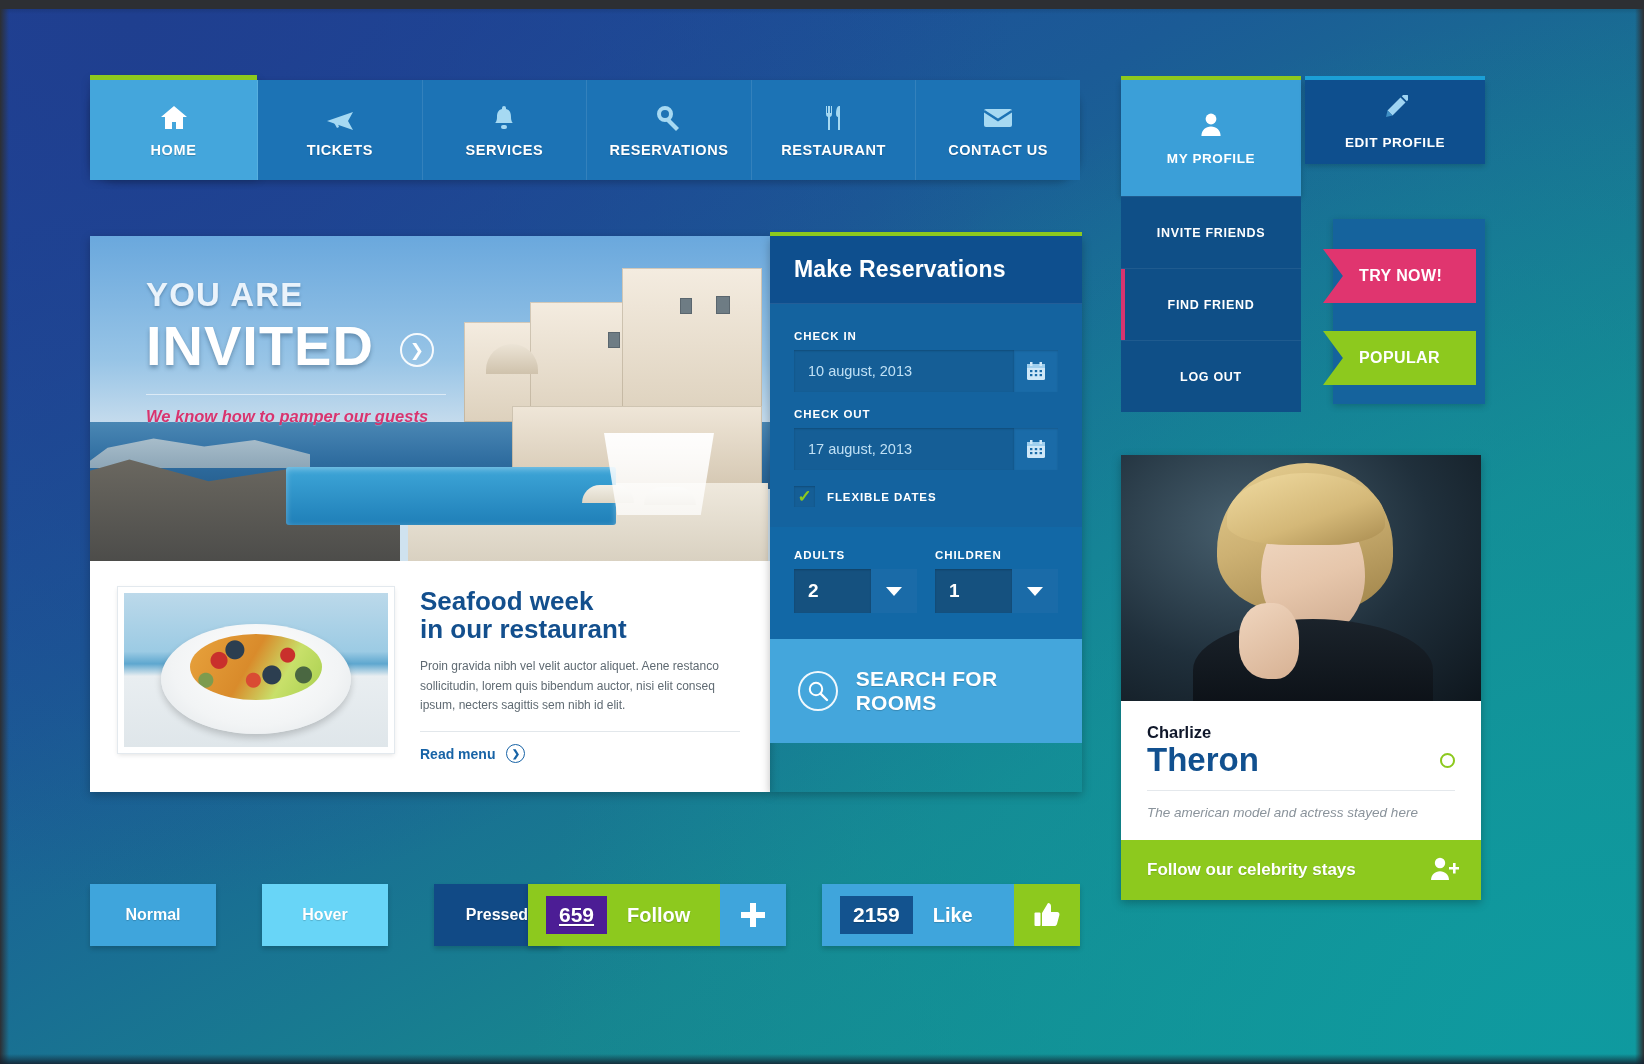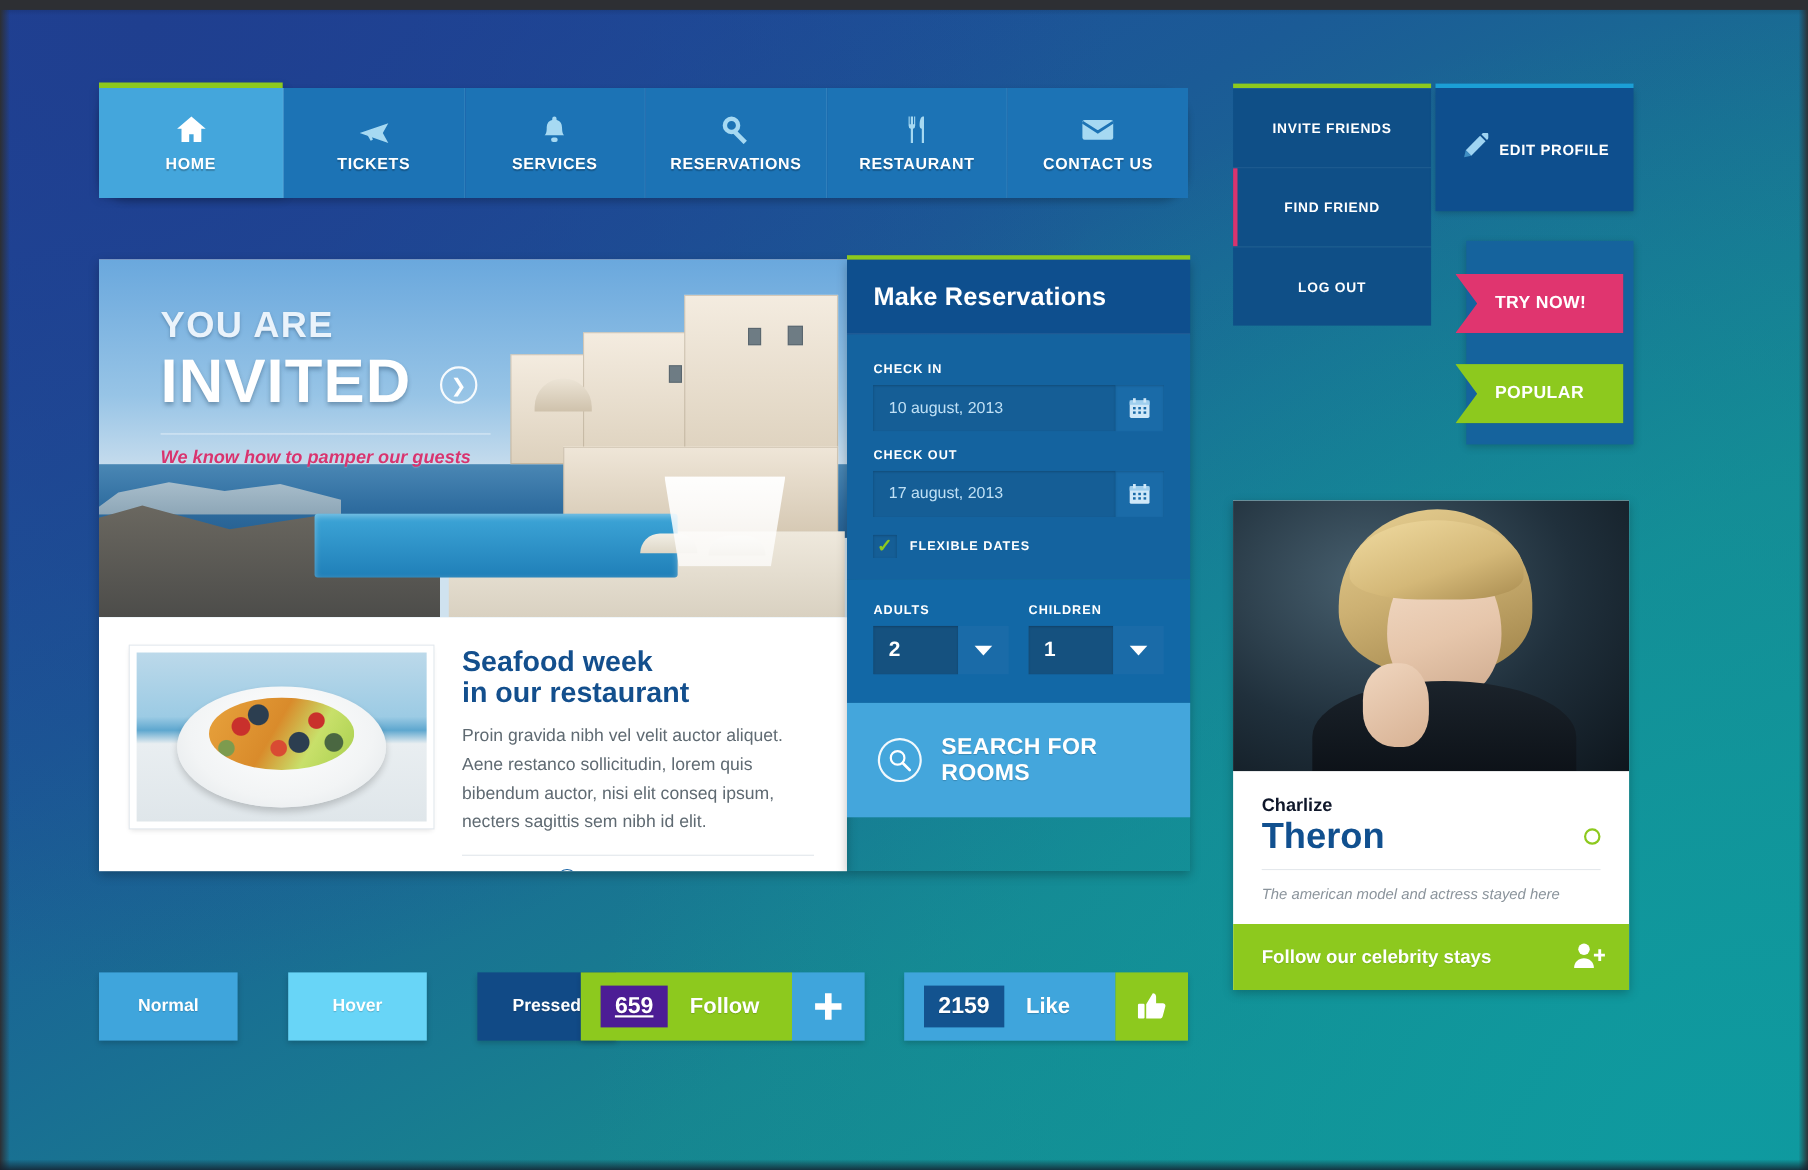--- a/index.html
+++ b/index.html
@@ -178,21 +178,21 @@
       radial-gradient(circle at 86% 62%, #4a6741 0 8px, transparent 9px),
       radial-gradient(circle at 12% 70%, #7d9b4e 0 7px, transparent 8px),
       linear-gradient(120deg,#e8a33d,#d98b2b 45%,#c8e06a 70%,#a8cf4e 100%);
   }
   .promo-body { flex: 1 1 auto; padding-left: 26px; }
   .promo-title {
     color:#134f8d; font-size: 26px; font-weight: bold; line-height: 1.08;
     white-space: pre-line;
   }
   .promo-text {
-    margin-top: 14px; color:#5f6a72; font-size: 16px; line-height: 1.62;
+    margin-top: 14px; color:#5f6a72; font-size: 12px; line-height: 1.62;
   }
   .promo-div { height:1px; background:#e2e7eb; margin: 16px 0 12px; }
   .promo-link {
     display:inline-flex; align-items:center; gap: 11px;
     color:#1763a6; font-size: 14px; font-weight: bold; cursor:pointer;
   }
   .promo-link .circ {
     width: 19px; height: 19px; border-radius:50%;
     border: 1.6px solid #1763a6; display:flex; align-items:center; justify-content:center;
     font-size: 10px; line-height:1;
@@ -274,22 +274,22 @@
   }
   .p-main .lbl { color:#fff; font-size: 13.5px; font-weight:bold; letter-spacing:.6px; }
   .p-item {
     height: 72px; background:#0f4f87; display:flex; align-items:center; justify-content:center;
     border-top:1px solid rgba(255,255,255,.07); cursor:pointer; position:relative;
   }
   .p-item .lbl { color:#fff; font-size: 12.5px; font-weight:bold; letter-spacing:.7px; }
   .p-item.marked::before { content:""; position:absolute; left:0; top:0; bottom:0; width:4px; background:#d8346f; }
 
   .editprofile {
-    position:absolute; left: 1305px; top: 80px; width: 180px; height: 112px;
-    background:#0e4f8e; display:flex; flex-direction:row;
+    position:absolute; left: 1305px; top: 80px; width: 180px; height: 84px;
+    background:#0e4f8e; display:flex; flex-direction:column;
     align-items:center; justify-content:center; gap: 10px; cursor:pointer;
     box-shadow: 0 2px 6px rgba(0,0,0,.2);
   }
   .editprofile::before { content:""; position:absolute; left:0; right:0; top:-4px; height:4px; background:#1b9fd6; }
   .editprofile .lbl { color:#fff; font-size: 13.5px; font-weight:bold; letter-spacing:.6px; }
 
   
   .ribbonbox {
     position:absolute; left: 1333px; top: 219px; width: 152px; height: 185px;
     background:#15639d; box-shadow: 0 2px 7px rgba(0,0,0,.2);
@@ -586,20 +586,29 @@
         <svg width="22" height="22" viewBox="0 0 22 22">
             <circle cx="9" cy="9" r="6.2" fill="none" stroke="#ffffff" stroke-width="2"></circle>
             <path d="M13.6 13.6L20 20" stroke="#ffffff" stroke-width="2.4" stroke-linecap="round"></path>
           </svg>
       </span>
       <span class="cta-label">SEARCH FOR ROOMS</span>
     </div>
   </section>
 
   <aside class="profile">
+    <div class="p-main">
+      <span>
+        <svg width="26" height="26" viewBox="0 0 26 26">
+            <circle cx="13" cy="8" r="5.4" fill="#ffffff"></circle>
+            <path d="M3.4 25c0-5.6 4.3-9.4 9.6-9.4S22.6 19.4 22.6 25z" fill="#ffffff"></path>
+          </svg>
+      </span>
+      <span class="lbl">MY PROFILE</span>
+    </div>
     <div class="p-item">
       <span class="lbl">INVITE FRIENDS</span>
     </div>
     <div class="p-item marked">
       <span class="lbl">FIND FRIEND</span>
     </div>
     <div class="p-item">
       <span class="lbl">LOG OUT</span>
     </div>
   </aside>

